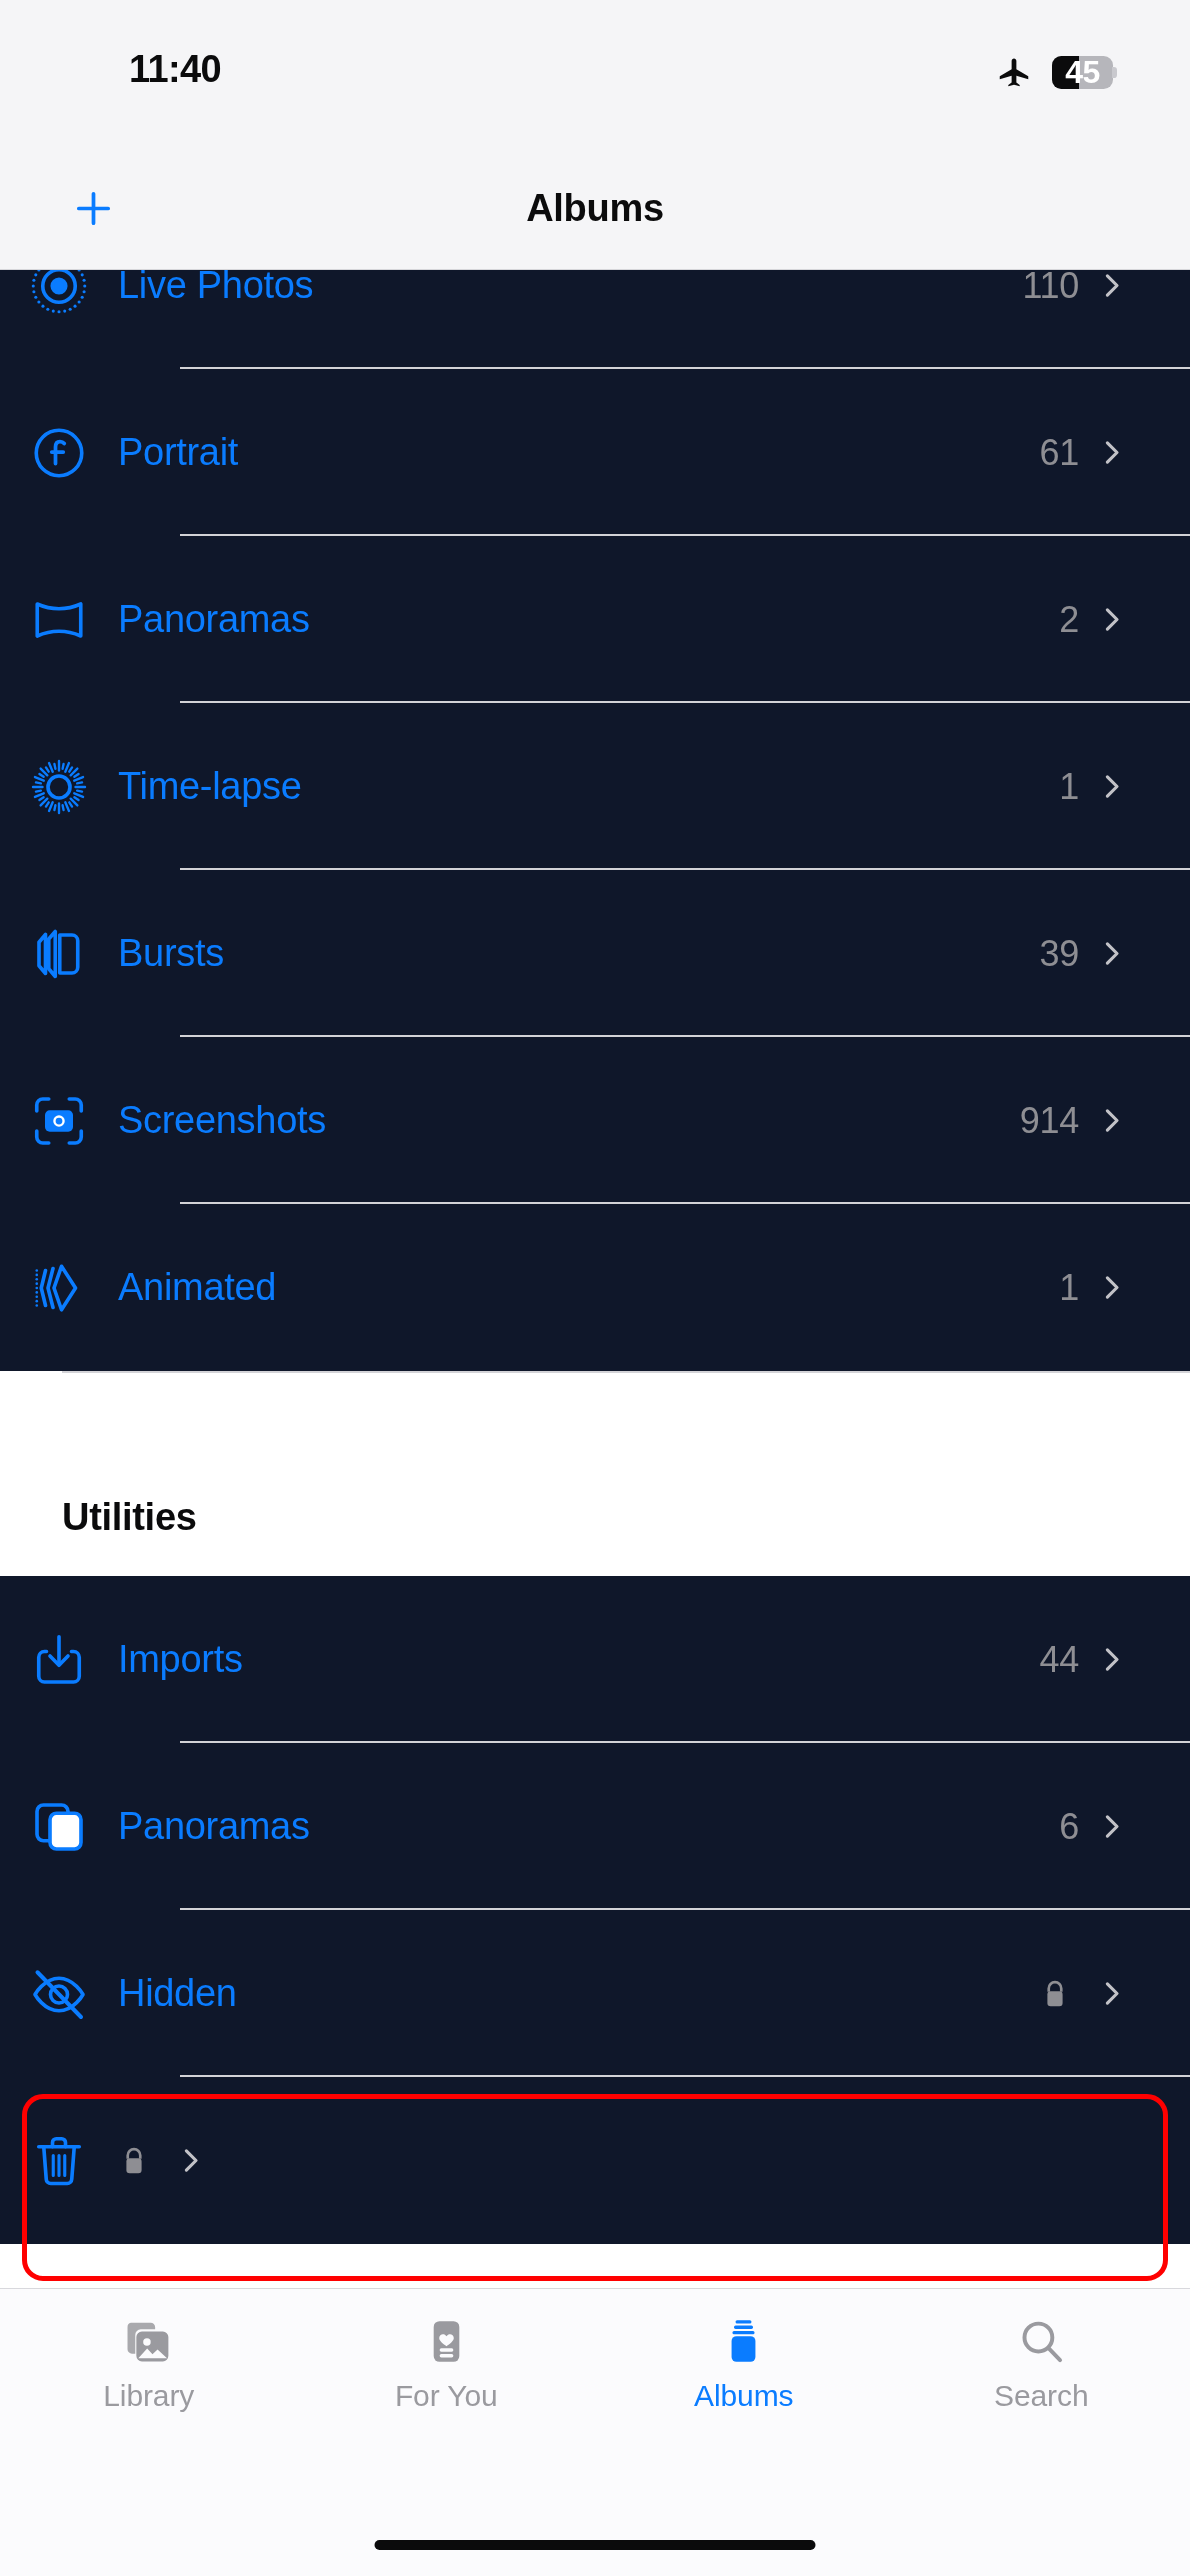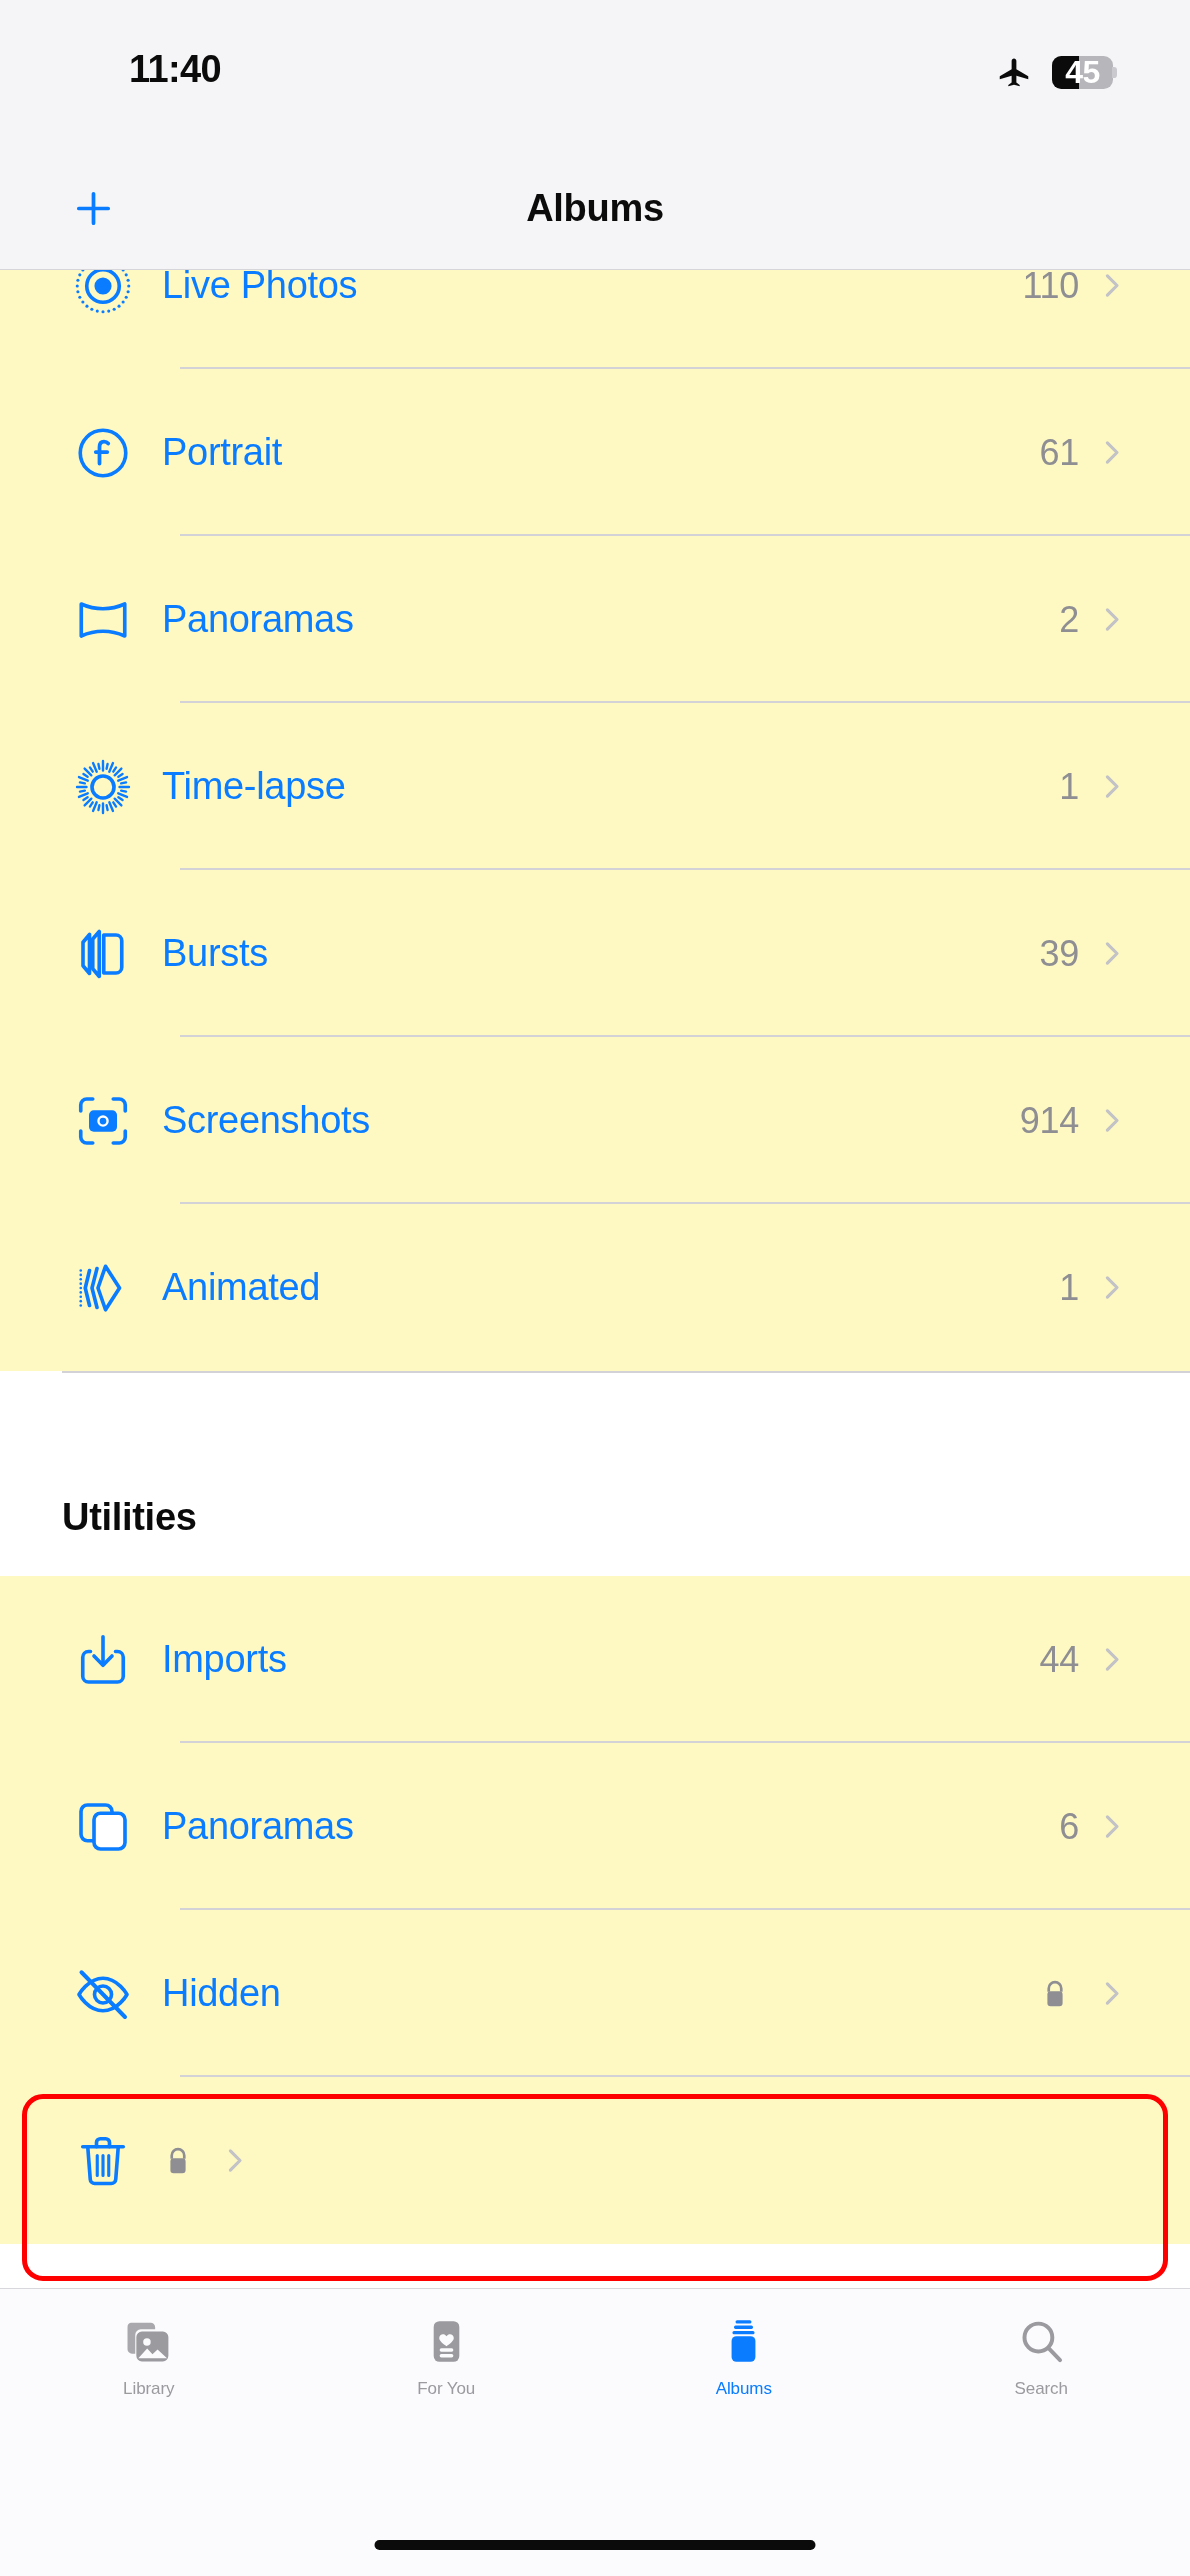--- a/index.html
+++ b/index.html
@@ -133,23 +133,22 @@
   .list-inner {
     position: relative;
     margin-top: -68px; 
   }
 
   .row {
     position: relative;
     height: 167px;
     display: flex;
     align-items: center;
-    background: #fef9c3;
+    background: #0f172a;
     cursor: pointer;
-    padding-left: 44px;
   }
   .row-icon {
     width: 118px;
     min-width: 118px;
     display: flex;
     align-items: center;
     justify-content: center;
   }
   .row-label {
     flex: 1;
@@ -235,21 +234,21 @@
   .tab {
     flex: 1;
     padding-top: 26px;
     display: flex;
     flex-direction: column;
     align-items: center;
     gap: 11px;
     cursor: pointer;
   }
   .tab-label {
-    font-size: 17px;
+    font-size: 30px;
     letter-spacing: -0.1px;
     color: #9a9a9f;
   }
   .tab.active .tab-label { color: #0a7cff; }
 
   .home-indicator {
     position: absolute;
     left: 50%;
     transform: translateX(-50%);
     bottom: 26px;

